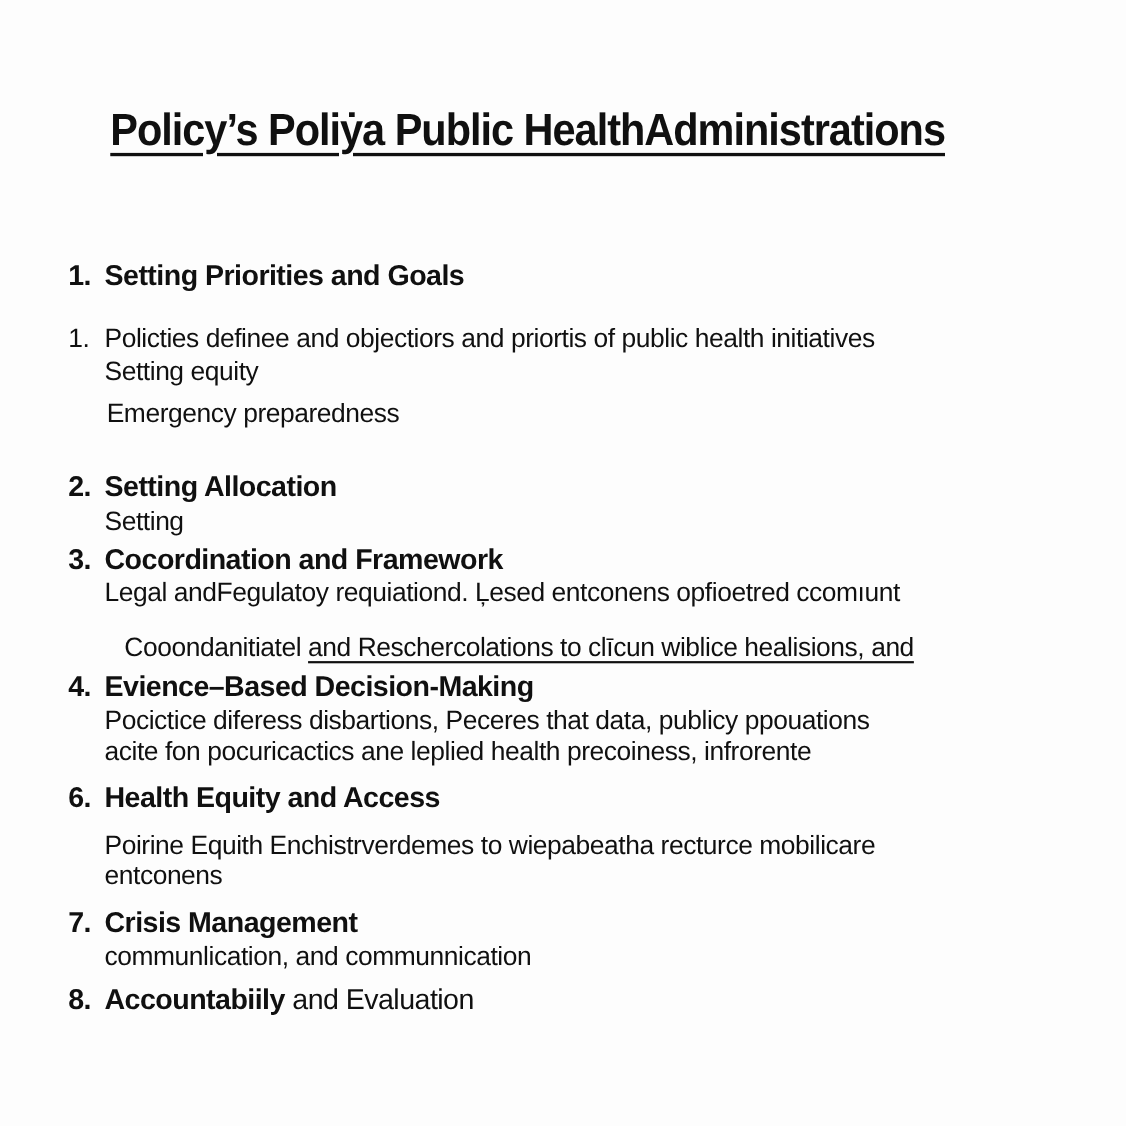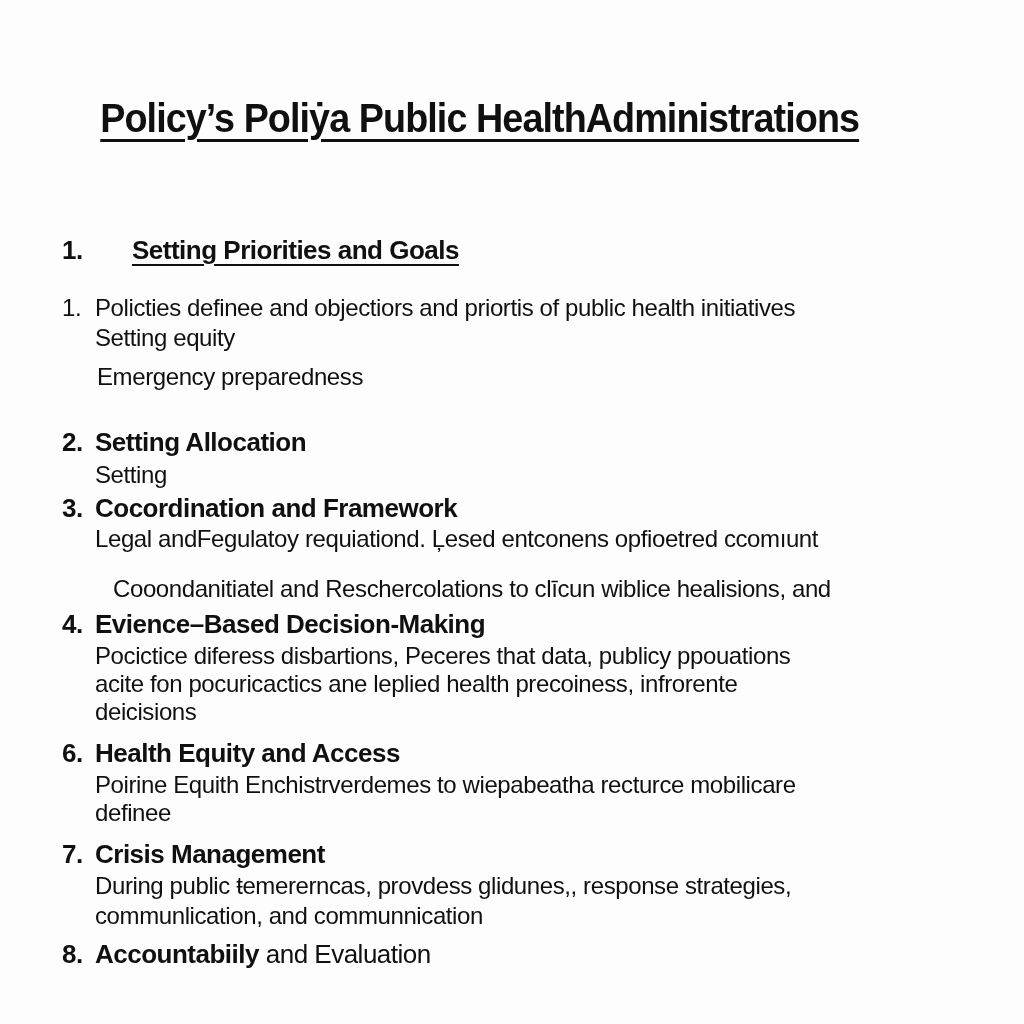--- a/index.html
+++ b/index.html
@@ -43,26 +43,25 @@
     line-height: 28px;
     white-space: pre;
   }
   .lh30 .body-line { line-height: 30px; }
   .lh27 .body-line { line-height: 27px; }
   .row { display: flex; }
   .num { flex: 0 0 33px; }
   .indent { padding-left: 33px; }
   .indent-extra { padding-left: 51px; }
   .u-head {
-    text-decoration: underline;
     text-decoration-thickness: 2px;
     text-underline-offset: 5px;
-    margin-left: 37px;
   }
   .u-body {
+    text-decoration: underline;
     text-decoration-thickness: 2px;
     text-underline-offset: 5px;
   }
   .bold { font-weight: bold; }
   .reg { font-weight: normal; }
 </style>
 </head>
 <body>
 
 <div class="page">
@@ -107,38 +106,36 @@
     <div class="body-line indent-extra"><span>Cooondanitiatel </span><span class="u-body">and Reschercolations to clīcun wiblice healisions, and</span></div>
   </div>
 
   <div class="h-row" style="margin-top:7px">
     <span class="num">4. </span>
     <span>Evience–Based Decision-Making</span>
   </div>
   <div class="body-block" style="margin-top:3px">
     <div class="body-line indent">Pocictice diferess disbartions, Peceres that data, publicy ppouations</div>
     <div class="body-line indent">acite fon pocuricactics ane leplied health precoiness, infrorente</div>
-    <div class="body-line indent">deicisions</div>
   </div>
 
   <div class="h-row" style="margin-top:12px">
     <span class="num">6. </span>
     <span>Health Equity and Access</span>
   </div>
-  <div class="body-block" style="margin-top:3px">
+  <div class="body-block" style="margin-top:15px">
     <div class="body-line indent">Poirine Equith Enchistrverdemes to wiepabeatha recturce mobilicare</div>
-    <div class="body-line indent">definee</div>
+    <div class="body-line indent">entconens</div>
   </div>
 
   <div class="h-row" style="margin-top:12px">
     <span class="num">7. </span>
     <span>Crisis Management</span>
   </div>
   <div class="body-block lh30" style="margin-top:2px">
-    <div class="body-line indent"><span class="u-body">During public ŧemererncas, provdess glidunes,, response strategies,</span></div>
     <div class="body-line indent">communlication, and communnication</div>
   </div>
 
   <div class="h-row" style="margin-top:8px">
     <span class="num">8. </span>
     <span><span class="bold">Accountabiily</span><span class="reg"> and Evaluation</span></span>
   </div>
 
 </div>
 

